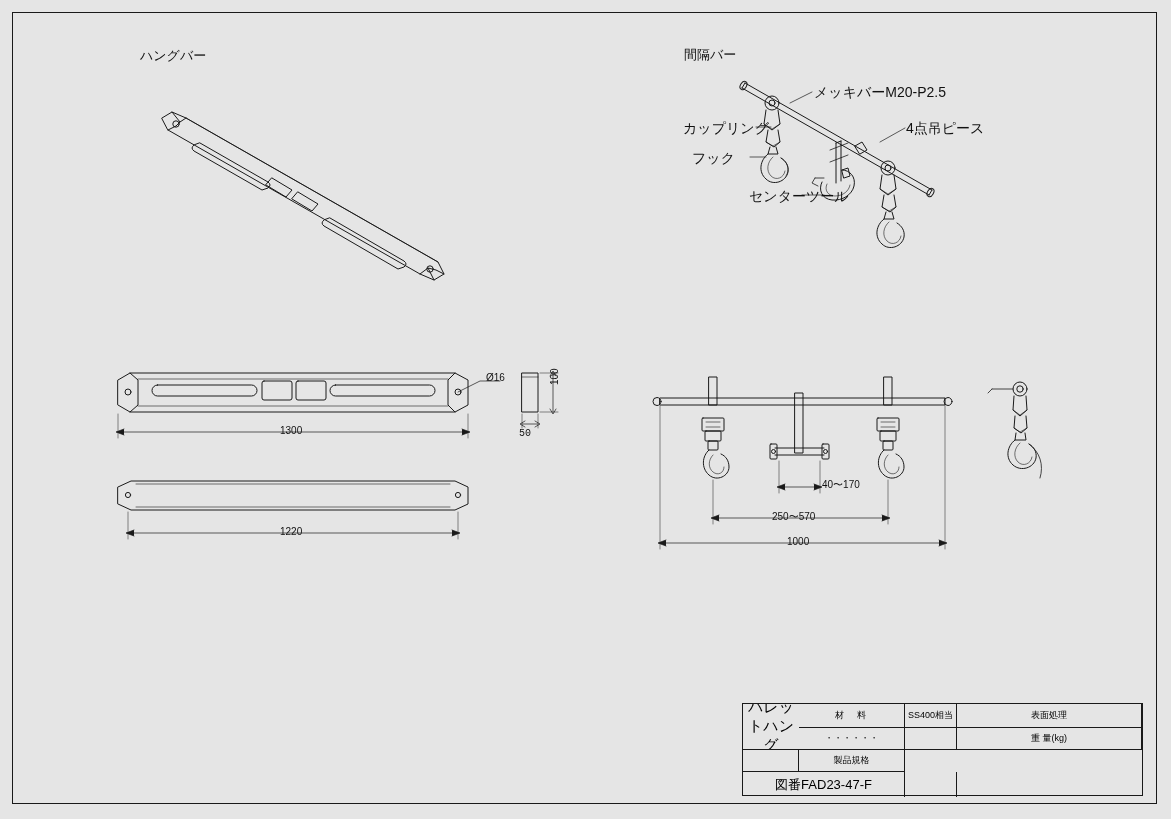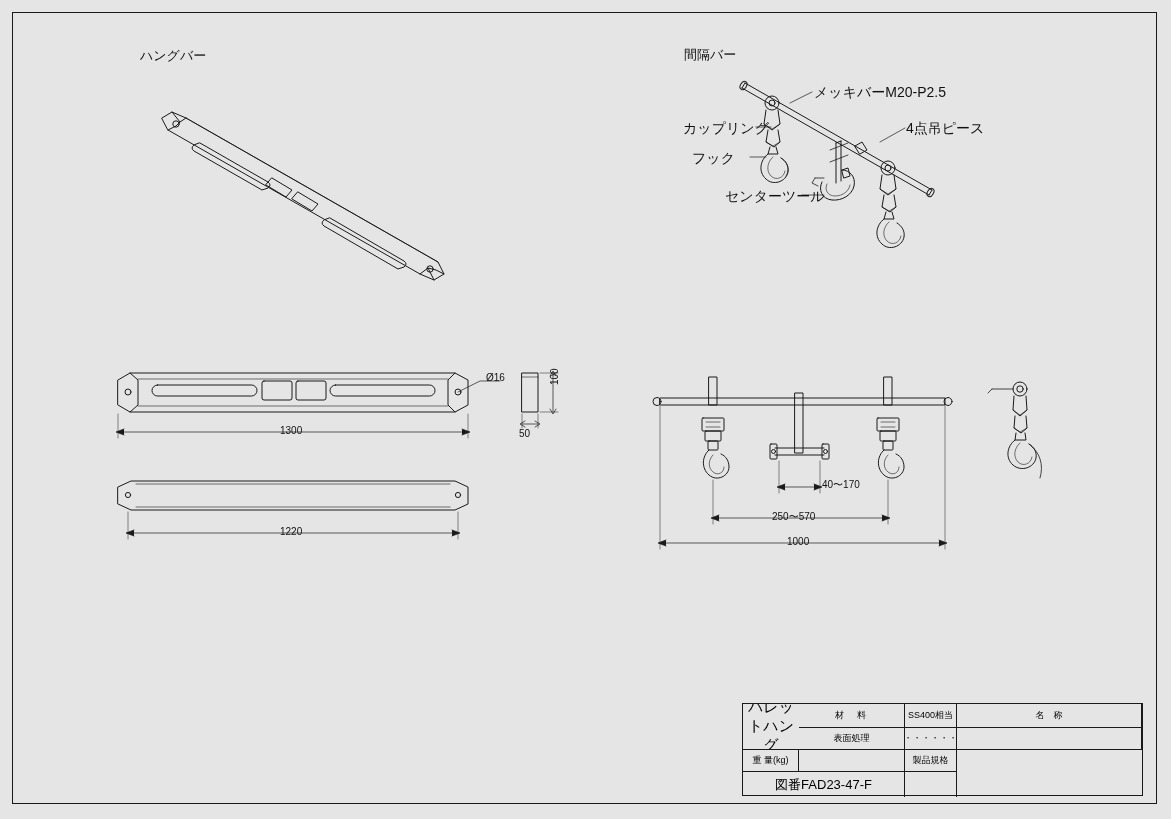--- a/index.html
+++ b/index.html
@@ -314,37 +314,36 @@
       </g>
     </g>
   </svg>
 
   <div class="lbl title" style="left:140px; top:48px;">ハングバー</div>
   <div class="lbl title" style="left:684px; top:47px;">間隔バー</div>
 
   <div class="lbl sm" style="left:814px; top:84px;">メッキバーM20-P2.5</div>
   <div class="lbl sm" style="left:683px; top:120px;">カップリング</div>
   <div class="lbl sm" style="left:692px; top:150px;">フック</div>
-  <div class="lbl sm" style="left:725px; top:188px;">センターツール</div>
+  <div class="lbl sm" style="left:749px; top:188px;">センターツール</div>
   <div class="lbl sm" style="left:906px; top:120px;">4点吊ピース</div>
 
   <div class="lbl dim" style="left:280px; top:425px;">1300</div>
   <div class="lbl dim" style="left:280px; top:526px;">1220</div>
   <div class="lbl dim" style="left:486px; top:372px;">Ø16</div>
   <div class="lbl dim" style="left:549px; top:385px; transform:rotate(-90deg); transform-origin:left top;">100</div>
-  <div class="lbl dim" style="left:519px; top:428px;">50</div>
+  <div class="lbl dim" style="left:519px; top:428px;font-family:Liberation Mono, monospace;">50</div>
 
   <div class="lbl dim" style="left:822px; top:479px;">40〜170</div>
   <div class="lbl dim" style="left:772px; top:511px;">250〜570</div>
   <div class="lbl dim" style="left:787px; top:536px;">1000</div>
 
   <div class="titleblock">
     <div class="tb-cell tb-mat-head">材　料</div>
     <div class="tb-cell">SS400相当</div>
-    <div class="tb-cell">名　称</div>
     <div class="tb-cell last-col tb-name" style="grid-row: 1 / span 2;">パレットハング</div>
 
     <div class="tb-cell">表面処理</div>
     <div class="tb-cell">・・・・・・</div>
     <div class="tb-cell"></div>
 
     <div class="tb-cell">重 量(kg)</div>
     <div class="tb-cell"></div>
     <div class="tb-cell">製品規格</div>
 

